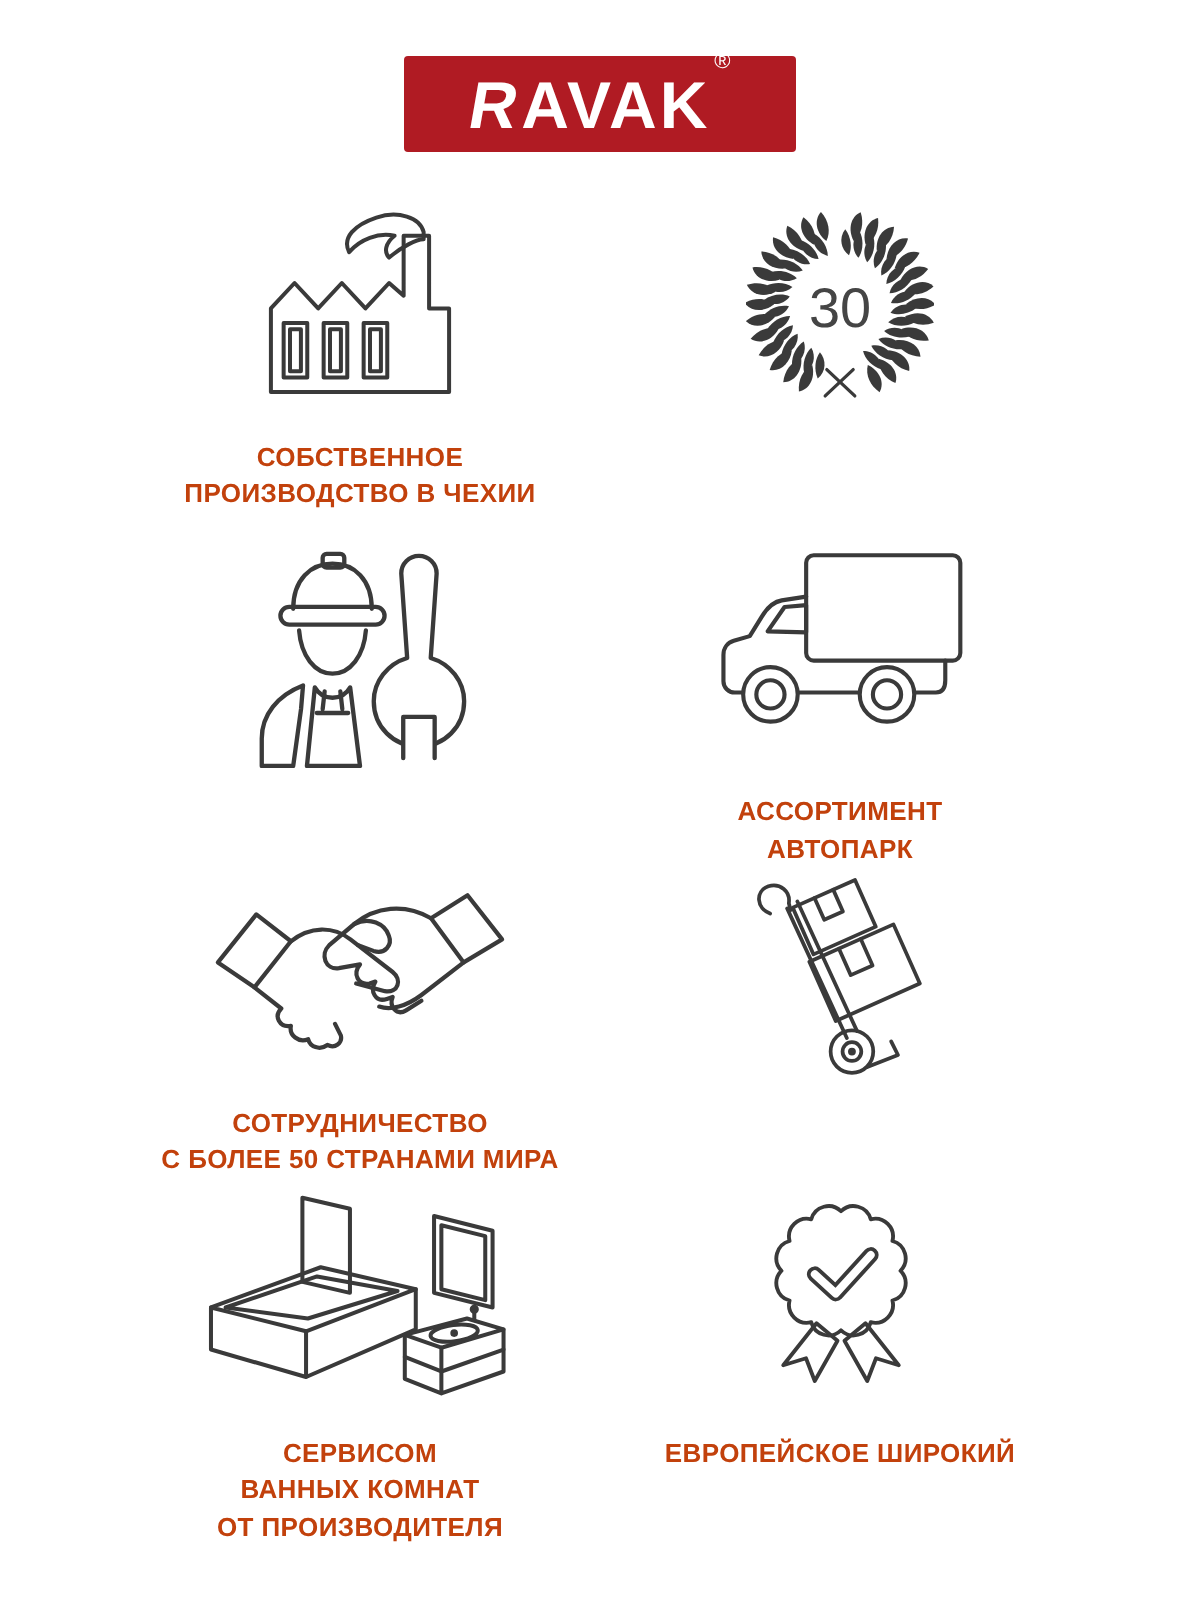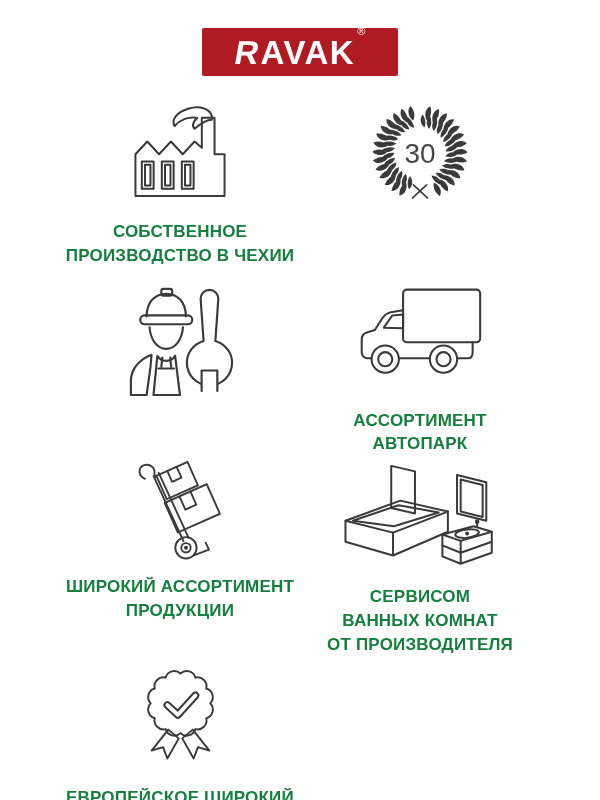--- a/index.html
+++ b/index.html
@@ -15,21 +15,21 @@
   .logo-r{display:inline-block;transform:skewX(-10deg);}
   .logo-reg{color:#ffffff;font-size:11px;vertical-align:top;position:relative;top:-10px;left:2px;font-weight:400;}
   .grid{width:480px;margin:29px auto 0;display:grid;grid-template-columns:1fr 1fr;}
   .cell{display:flex;flex-direction:column;align-items:center;}
   .icon-area{display:flex;align-items:flex-start;justify-content:center;width:100%;}
   .r1 .icon-area{height:105px}
   .r2{margin-top:16px}.r2 .icon-area{height:115px}
   .r3{margin-top:4px}.r3 .icon-area{height:105px}
   .r4{margin-top:6px}.r4 .icon-area{height:113px}
   .label{
-    margin-top:10px;font-weight:700;font-size:17px;line-height:1.4;color:#15803d;
+    margin-top:10px;font-weight:700;font-size:13px;line-height:1.4;color:#c2410c;
     text-align:center;white-space:pre-line;letter-spacing:.2px;
   }
   svg.icon{stroke:#3a3a3a;stroke-width:2.2;fill:none;stroke-linecap:round;stroke-linejoin:round;}
   .num30{font-family:"Liberation Sans",sans-serif;}
 </style>
 </head>
 <body>
 
 <div>
 
@@ -125,40 +125,53 @@
           <circle cx="33" cy="80" r="14.5"></circle>
             <circle cx="33" cy="80" r="7.5"></circle>
           <circle cx="95" cy="80" r="14.5"></circle>
             <circle cx="95" cy="80" r="7.5"></circle>
         </svg>
       </div>
       <div class="label">АССОРТИМЕНТ
 АВТОПАРК</div>
     </div>
 
+    <div class="cell r3">
+      <div class="icon-area">
+        <svg class="icon" width="154" height="96" viewBox="0 0 160 100">
+          <path d="M6,45 L26,20 L44,34 L25,58 Z"></path>
+          <path d="M154,33 L136,10 L117,22 L134,45 Z"></path>
+          <path d="M44,34 C54,26 66,26 75,33 L97,50 C102,54 100,61 93,60 L78,56"></path>
+          <path d="M77,25 C85,21 93,25 95,31 C97,36 93,41 87,39 L79,36"></path>
+          <path d="M117,22 C103,14 88,16 77,25 L64,36 C59,41 62,49 69,48 L80,46 C76,51 79,57 85,56 L88,55 C85,60 88,66 94,64 L97,63 C95,68 99,73 104,70 L112,65"></path>
+          <path d="M134,45 L112,62 C104,68 96,70 90,68"></path>
+          <path d="M25,58 L39,69 C35,73 38,79 44,78 C43,83 48,87 53,85 C54,89 59,91 63,88 C67,90 71,87 70,83 L67,77"></path>
+        </svg>
+      </div>
+      <div class="label">СОТРУДНИЧЕСТВО
+С БОЛЕЕ 50 СТРАНАМИ МИРА</div>
+    </div>
 
     <div class="cell r3">
       <div class="icon-area">
         <svg class="icon" width="96" height="104" viewBox="0 0 112 122">
           <path d="M15,22 C7,19 6,9 14,6 C21,4 27,9 26,16 L27,20"></path>
           <path d="M25,19 L60,95 M31,15 L66,91"></path>
           <g transform="rotate(-24 62 55)">
             <rect x="46" y="8" width="40" height="30"></rect>
             <path d="M60,8 L60,22 M72,8 L72,22 M60,22 L72,22"></path>
             <rect x="42" y="41" width="54" height="38"></rect>
             <path d="M61,41 L61,58 M75,41 L75,58 M61,58 L75,58"></path>
           </g>
           <circle cx="63" cy="103" r="12.5"></circle>
             <circle cx="63" cy="103" r="5.5"></circle>
           <circle cx="63" cy="103" r="1.2" fill="#3a3a3a"></circle>
           <path d="M72,112 L90,105 L86,97"></path>
         </svg>
       </div>
-      <div class="label">ШИРОКИЙ АССОРТИМЕНТ
-ПРОДУКЦИИ</div>
     </div>
 
     <div class="cell r4">
       <div class="icon-area">
         <svg class="icon" width="160" height="112" viewBox="0 0 175 122">
           <path d="M56,4 L82,10 L82,56 L56,50 Z"></path>
           <path d="M6,64 L66,42 L118,54 L58,77 Z"></path>
           <path d="M14,64 L64,47 L108,55 L59,70 Z"></path>
           <path d="M6,64 L6,87 L58,102 L58,77 M58,102 L118,76 L118,54"></path>
           <path d="M128,14 L160,22 L160,64 L128,56 Z"></path>

